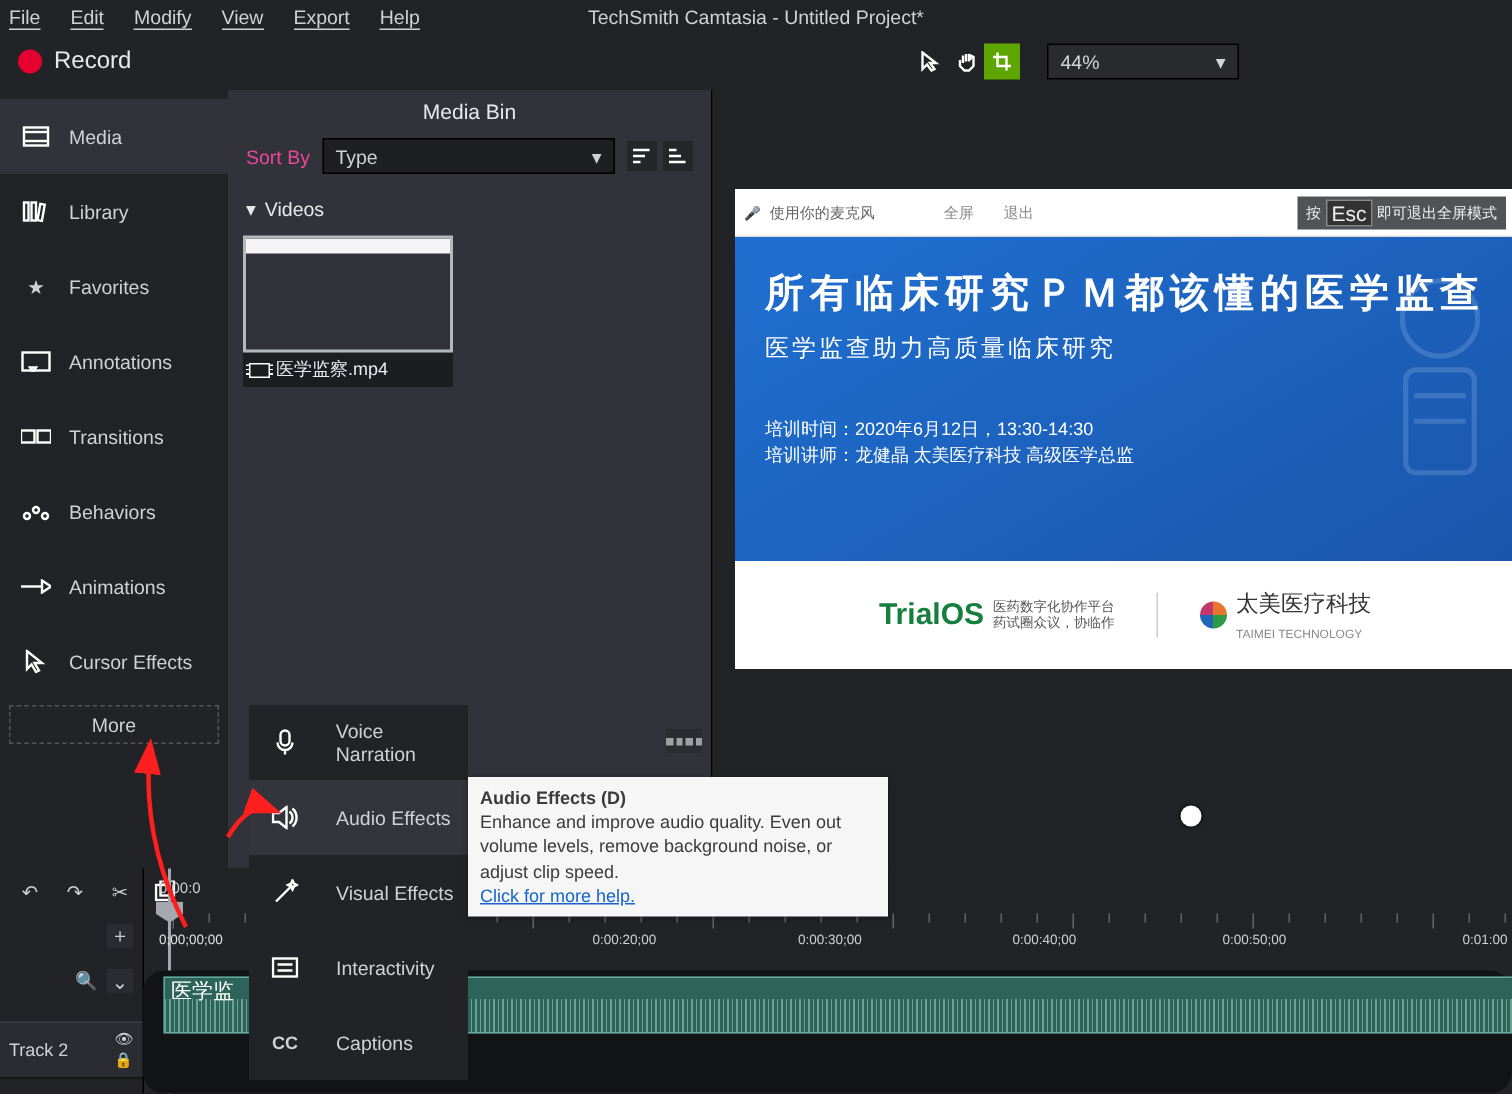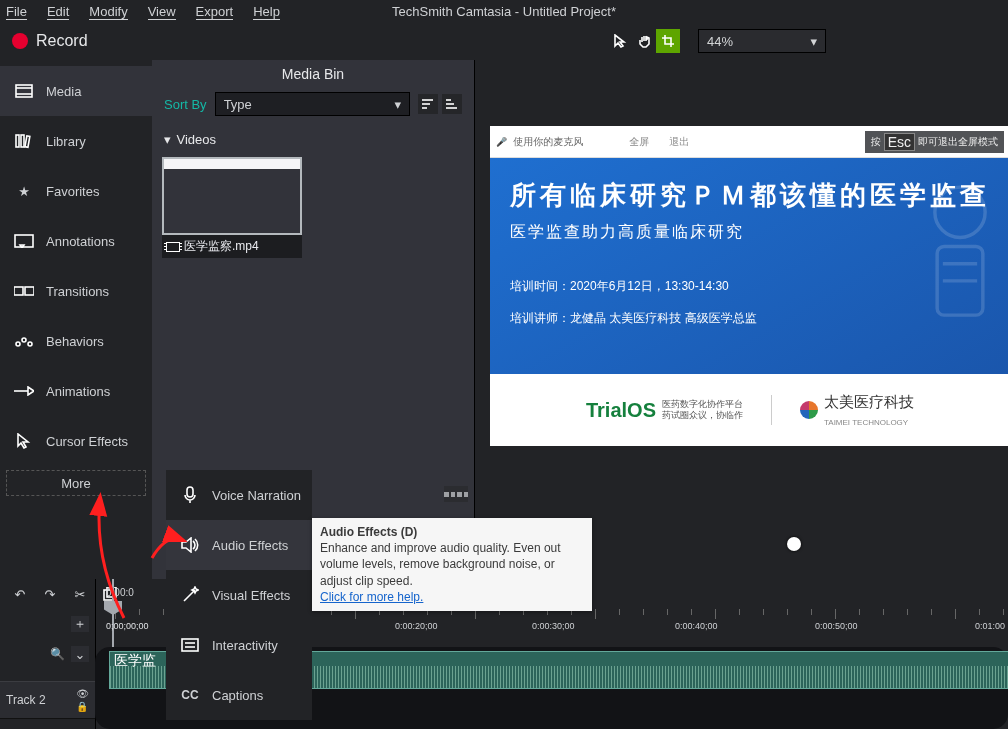--- a/index.html
+++ b/index.html
@@ -23,21 +23,21 @@
 
 .sidebar { width: 152px; background: #222326; padding-top: 6px; }
 .side-item { height: 50px; display: flex; align-items: center; gap: 12px; padding-left: 14px; cursor: pointer; color: #cfd1d4; }
 .side-item.active { background: #32333a; }
 .side-icon { width: 20px; height: 20px; display: flex; align-items: center; justify-content: center; }
 .more-btn { height: 26px; display:flex; align-items:center; justify-content:center; border:1px dashed #555; margin:4px 6px; color:#cfd1d4; cursor:pointer; }
 
 .bin { width: 323px; background: #32333a; border-right: 1px solid #000; }
 .bin-title { text-align: center; padding: 6px 0; color: #e7e8ea; font-size: 14px; }
 .sort-row { display: flex; align-items: center; gap: 8px; padding: 4px 12px; background:#32333a; }
-.sort-label { color:#14b8a6; }
+.sort-label { color:#ec4899; }
 .sort-select { flex: 1; background: #1e1f23; height: 24px; display:flex; align-items:center; justify-content:space-between; padding:0 8px; cursor:pointer; border:1px solid #000; }
 .sort-icons { display:flex; gap:4px; }
 .sort-ico { width:20px; height:20px; background:#252629; display:flex; align-items:center; justify-content:center; cursor:pointer; }
 .section-hdr { padding:6px 12px; display:flex; align-items:center; gap:6px; color:#e7e8ea; margin-top:6px; }
 .thumbs { padding: 4px 10px; }
 .thumb { width:140px; }
 .thumb-img { width:140px; height:78px; border:2px solid #b4b9bd; position:relative; overflow:hidden; }
 .tslide { position:absolute; inset:8px 8px 14px 8px; background: linear-gradient(150deg,#1b69c8,#164fa2); }
 .tslide-bar1 { position:absolute; left:0; right:0; top:0; height:10px; background:#f5f5f7; }
 .tslide-txt { position:absolute; top:14px; left:6px; color:#fff; font-size:8px; }
@@ -49,21 +49,21 @@
 
 .canvas-area { flex:1; background:#222326; position:relative; }
 .canvas { position:absolute; left:15px; top:66px; width:520px; height:320px; background:#fff; overflow:hidden; }
 .cv-top { height:32px; background:#fff; display:flex; align-items:center; padding:0 6px; gap:6px; border-bottom:1px solid #ddd; position:relative; font-size:10px; color:#666; }
 .cv-top .esc { position:absolute; right:6px; background:#515356; color:#eee; padding:2px 6px; font-size:10px; display:flex; align-items:center; gap:3px; }
 .esckey { background:#333; border:1px solid #888; padding:0 3px; font-size:14px; }
 .cv-hero { height:216px; background: linear-gradient(150deg,#1f6fd0,#1a56ac); position:relative; color:#fff; }
 .cv-h1 { position:absolute; top:20px; left:20px; font-size:26px; font-weight:bold; letter-spacing:4px; }
 .cv-h2 { position:absolute; top:64px; left:20px; font-size:16px; letter-spacing:2px; }
 .cv-l1 { position:absolute; top:120px; left:20px; font-size:12px; }
-.cv-l2 { position:absolute; top:152px; left:20px; font-size:12px; }
+.cv-l2 { position:absolute; top:137px; left:20px; font-size:12px;font-family:Liberation Serif, serif; }
 .cv-svg { position:absolute; right:-10px; top:20px; width:120px; height:160px; opacity:.15; }
 .cv-logos { height:72px; background:#fff; display:flex; align-items:center; justify-content:center; gap:28px; color:#333; }
 .trialos { font-size:20px; font-weight:bold; color:#15803d; }
 .trialos b { font-weight:900; }
 .logolabel { font-size:9px; color:#555; line-height:1.2; }
 .taimei { display:flex; align-items:center; gap:6px; font-size:14px; color:#333; }
 .tm-ico { width:18px; height:18px; border-radius:50%; background: conic-gradient(#e7762c 0 90deg, #2e9b49 90deg 180deg, #2266bb 180deg 270deg, #c4396b 270deg 360deg); }
 .playbar { position:absolute; left:90px; right:0; bottom:0; height:52px; display:flex; align-items:flex-start; justify-content:center; }
 .ph { position:absolute; left:50%; top:10px; width:14px; height:14px; border-radius:50%; background:#fff; box-shadow:0 0 3px #000; cursor:pointer; }
 
@@ -83,21 +83,21 @@
 .tl-trackarea { position:absolute; left:95px; right:0; top:68px; bottom:0; background:#121316;border-radius:15px; }
 .clip { position:absolute; left:14px; top:4px; height:38px; width:920px; background:#2c645a; color:#fff; border:1px solid #63a89a; font-size:12px; }
 .clip .wav { position:absolute; inset:14px 0 0 0; background: repeating-linear-gradient(90deg, rgba(170,224,200,.5) 0 1px, transparent 1px 3px); }
 .clip .label { position:absolute; left:4px; top:0; font-size:14px; }
 .playhead-line { position:absolute; left:112px; top:0; bottom:0; width:2px; background:#a5a9af; }
 .playhead-top { position:absolute; left:104px; top:22px; width:18px; height:14px; background:#a5a9af; clip-path: polygon(0 0,100% 0,100% 60%,50% 100%,0 60%); }
 .tl-time { position:absolute; left:106px; top:42px; font-size:9px; color:#dfe1e4; }
 
 
 .more-menu { position:absolute; left:166px; top:470px; width:146px; background:#222326; z-index:50; }
-.mm-item { height:50px; display:flex; align-items:center; gap:12px; padding-left:14px; cursor:pointer; }
+.mm-item { height:50px; display:flex; align-items:center; gap:24px; padding-left:14px; cursor:pointer; }
 .mm-item:nth-child(2) { background:#34353c; }
 .mm-ico { width:20px; display:flex; justify-content:center; }
 .view-tg { position:absolute; left:444px; top:486px; width:24px; height:16px; background:#2b2c30; display:flex; align-items:center; justify-content:center; gap:2px; }
 .view-tg span { width:5px; height:5px; background:#9ea0a4; }
 
 .tooltip { position:absolute; left:312px; top:518px; width:280px; background:#f6f6f6; color:#3b3b3b; padding:6px 8px; font-size:12px; line-height:1.35; z-index:60; box-shadow:0 1px 4px rgba(0,0,0,.4); }
 .tooltip .tt-title { font-weight:bold; }
 .tooltip a { color:#1564cc; text-decoration:underline; cursor:pointer; }
 
 .arrow { position:absolute; z-index:70; pointer-events:none; }

